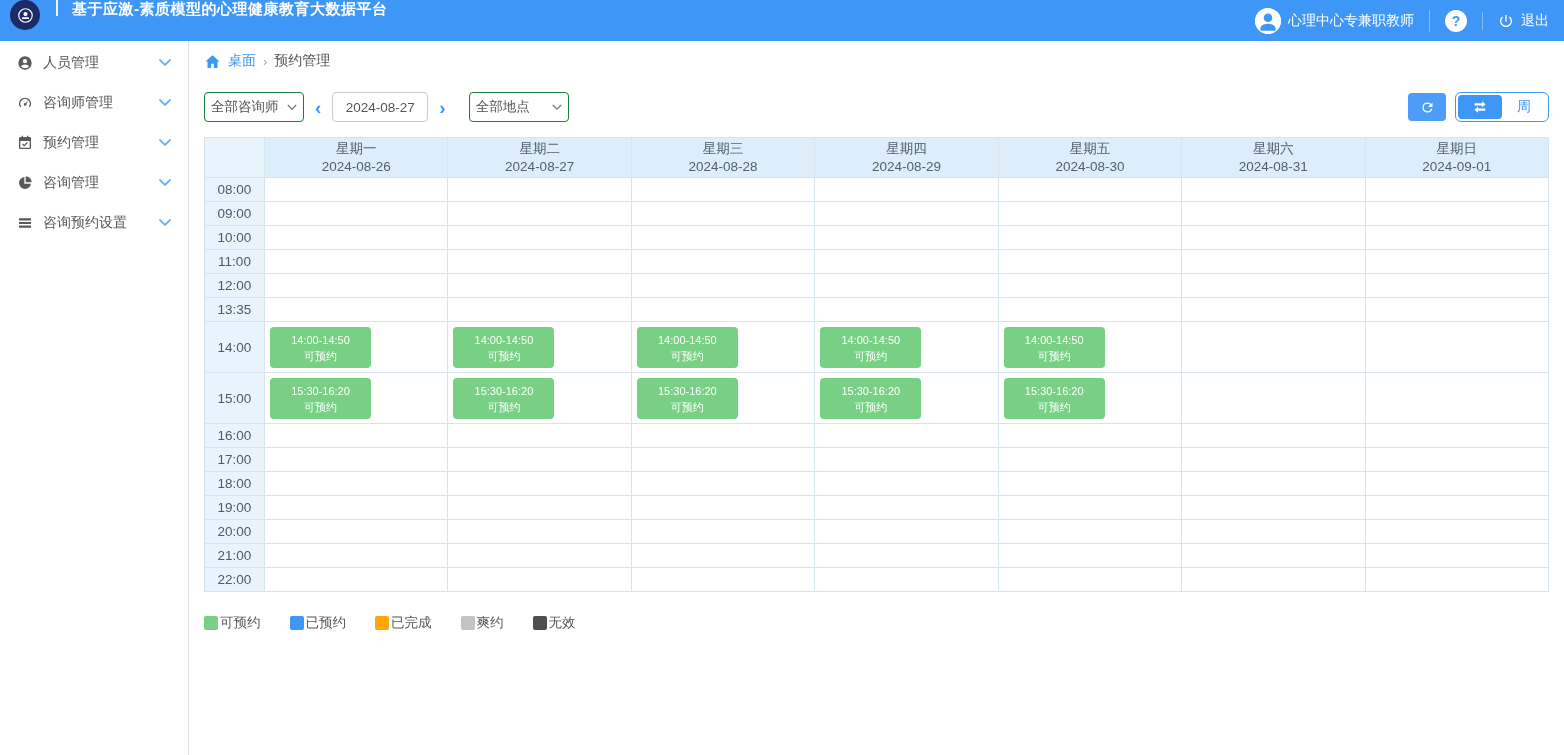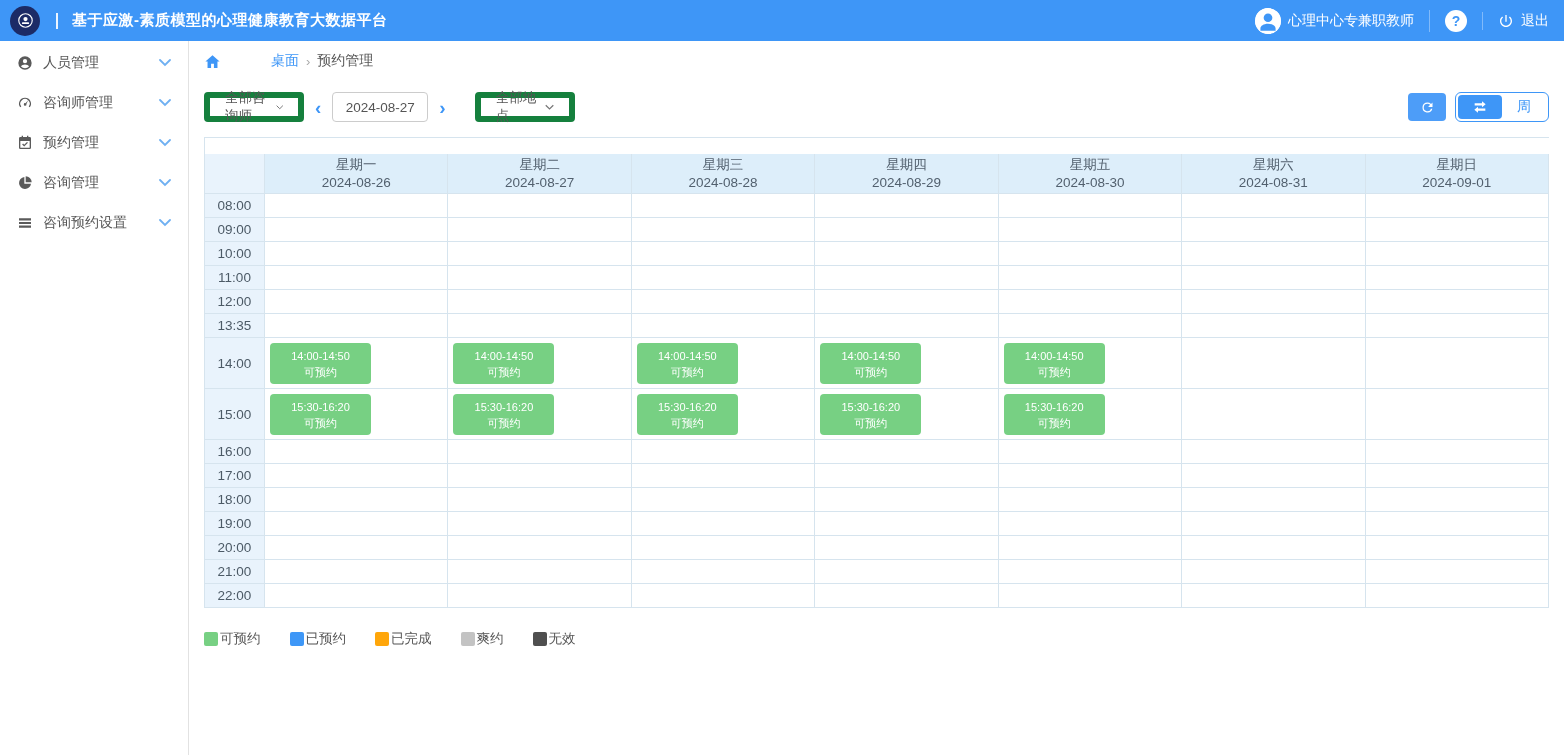--- a/index.html
+++ b/index.html
@@ -12,21 +12,21 @@
 
   
   .app-header {
     height: 41px;
     background: #3e96f7;
     display: flex;
     align-items: center;
     justify-content: space-between;
     padding-left: 8px;
   }
-  .header-left { display: flex; align-items: center; height: 100%; }
+  .header-left { display: flex; align-items: flex-start; height: 100%; }
   .logo {
     width: 30px; height: 30px; border-radius: 50%;
     background: #1c2b66;
     display: flex; align-items: center; justify-content: center;
     margin-left: 2px;
   }
   .title-sep { width: 2px; height: 16px; background: rgba(255,255,255,.9); margin: 0 14px 0 16px; }
   .app-title { color: #fff; font-size: 15px; font-weight: bold; letter-spacing: .5px; }
   .header-right { display: flex; align-items: center; height: 100%; color: #fff; }
   .header-item {
@@ -58,31 +58,31 @@
   }
   .side-item .mi { width: 16px; height: 16px; margin-right: 10px; flex-shrink: 0; }
   .side-item .mi svg { width: 16px; height: 16px; fill: #5a5a5a; display: block; }
   .side-chevron { margin-left: auto; display: flex; }
 
   .main { flex: 1; padding: 0 15px; overflow: hidden; }
 
   
   .breadcrumb { display: flex; align-items: center; height: 40px; font-size: 14px; gap: 7px; }
   .crumb-home { display: flex; align-items: center; cursor: pointer; }
-  .crumb-link { color: #3e96f7; cursor: pointer; margin-left: 43px; }
+  .crumb-link { color: #3e96f7; cursor: pointer; }
   .crumb-sep { color: #a9a9a9; font-size: 13px; }
   .crumb-current { color: #555; }
 
   
   .toolbar { display: flex; align-items: center; margin-top: 10px; height: 32px; }
   .select-box {
     display: flex; align-items: center; justify-content: space-between;
     width: 100px; height: 30px;
-    border: 6px solid #15803d; border-radius: 4px;
-    padding: 0 15px; font-size: 13.5px; color: #555;
+    border: 1px solid #15803d; border-radius: 4px;
+    padding: 0 6px; font-size: 13.5px; color: #555;
     background: #fff; cursor: pointer;
   }
   .nav-arrow {
     color: #3e96f7; font-size: 19px; font-weight: bold;
     margin: 0 11px; cursor: pointer; user-select: none; line-height: 1;
   }
   .date-box {
     width: 96px; height: 30px;
     border: 1px solid #ccc; border-radius: 4px;
     display: flex; align-items: center; justify-content: center;
@@ -111,21 +111,21 @@
     display: grid;
     grid-template-columns: 60px repeat(7, 1fr);
     margin-top: 14px;
     border-top: 1px solid #d6e4ee;
     border-left: 1px solid #d6e4ee;
   }
   .cal-cell { border-right: 1px solid #d6e4ee; border-bottom: 1px solid #d6e4ee; }
   .cal-head {
     height: 40px; background: #ddeefa;
     display: flex; flex-direction: column; align-items: center; justify-content: center;
-    font-size: 13.5px; color: #52606e; line-height: 18px; margin-top: 16px;
+    font-size: 13.5px; color: #52606e; line-height: 18px;
   }
   .cal-corner { background: #e9f3fc; }
   .time-cell {
     background: #e9f3fc; height: 24px;
     display: flex; align-items: center; justify-content: center;
     font-size: 13.5px; color: #4c5a66;
   }
   .day-cell { background: #fff; height: 24px; position: relative; }
   .row-tall { height: 51px; }
   .slot {
@@ -266,21 +266,21 @@
     <div class="toolbar">
       <div class="select-box">
         <span>全部咨询师</span>
         <svg width="10" height="7" viewBox="0 0 12 8">
             <path d="M1 1l5 5 5-5" stroke="#777" stroke-width="1.6" fill="none"></path>
           </svg>
       </div>
       <span class="nav-arrow">‹</span>
       <div class="date-box">2024-08-27</div>
       <span class="nav-arrow">›</span>
-      <div class="select-box" style="margin-left:18px">
+      <div class="select-box" style="margin-left:12px">
         <span>全部地点</span>
         <svg width="10" height="7" viewBox="0 0 12 8">
             <path d="M1 1l5 5 5-5" stroke="#777" stroke-width="1.6" fill="none"></path>
           </svg>
       </div>
       <div class="toolbar-right">
         <button class="refresh-btn">
           <svg width="15" height="15" viewBox="0 0 24 24" fill="#fff">
             <path d="M17.65 6.35A7.95 7.95 0 0 0 12 4a8 8 0 1 0 7.73 10h-2.08A6 6 0 1 1 12 6c1.66 0 3.14.69 4.22 1.78L13 11h7V4l-2.35 2.35z"></path>
           </svg>

